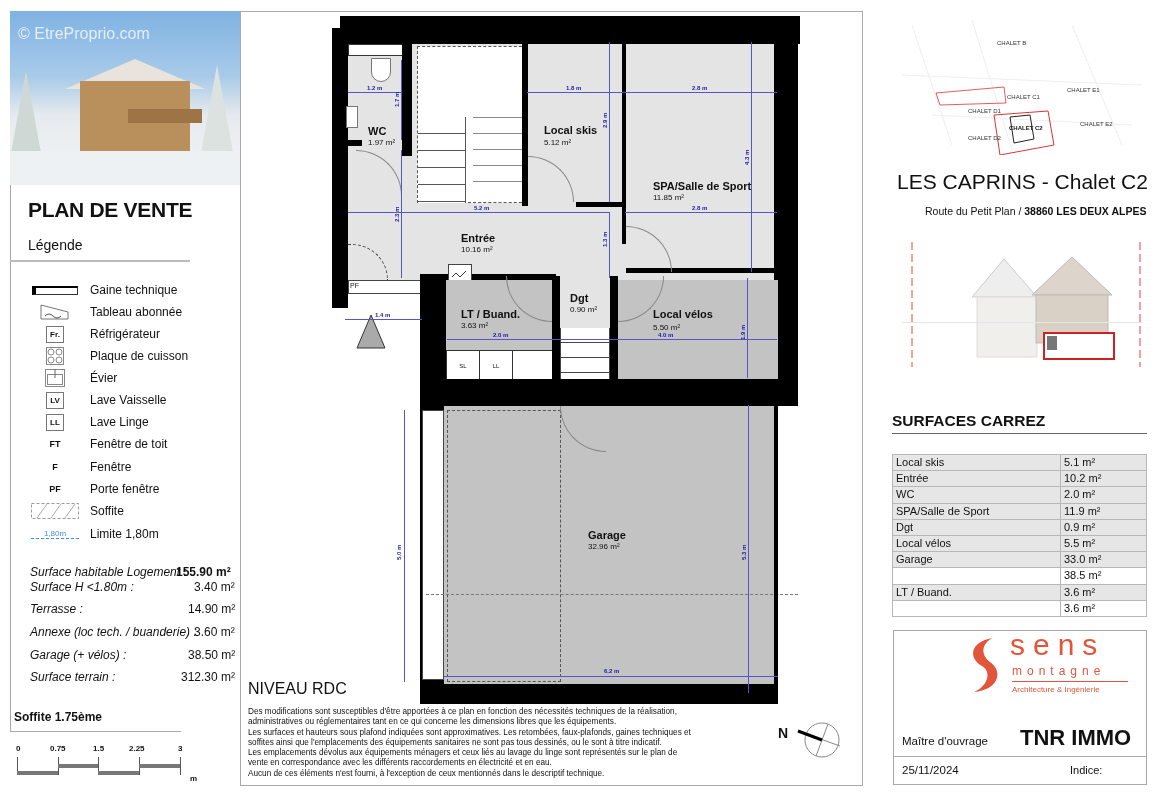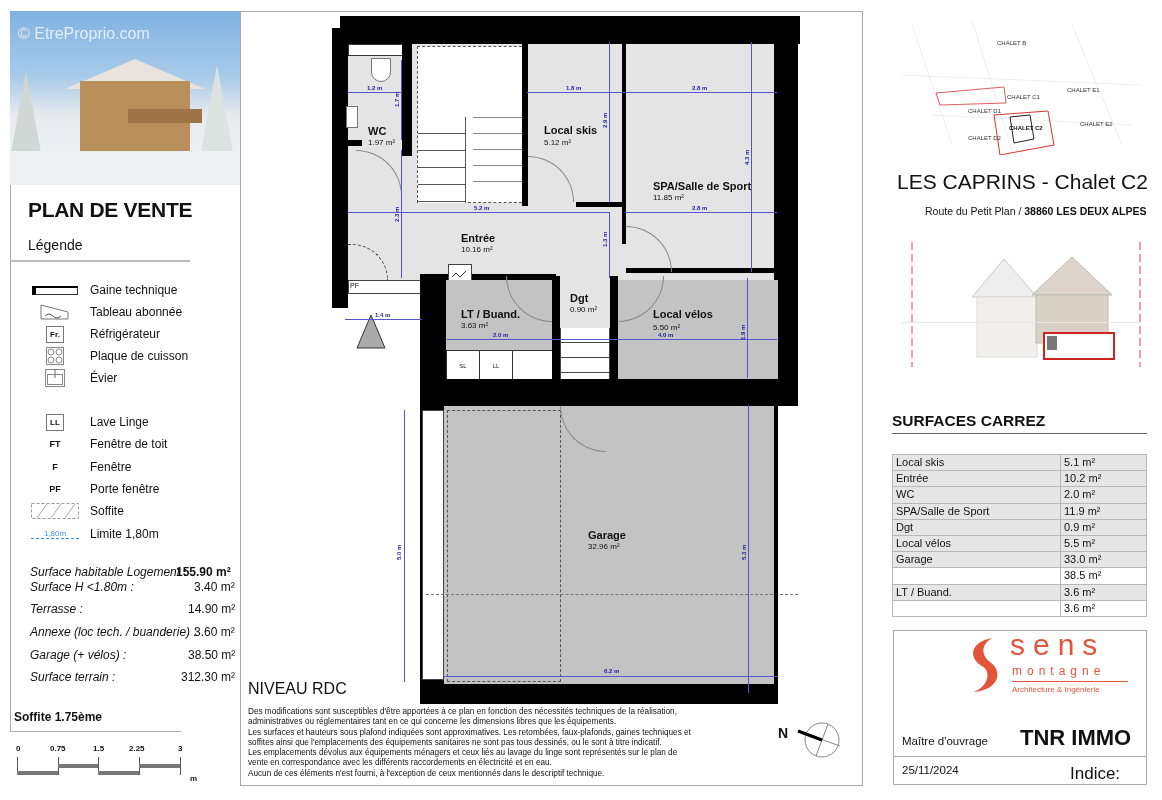--- a/index.html
+++ b/index.html
@@ -57,21 +57,21 @@
   #logo-box { left: 893px; top: 630px; width: 254px; height: 126px; border: 1px solid #aaa; border-bottom: none; }
   #footer-box { left: 893px; top: 756px; width: 254px; height: 29px; border: 1px solid #aaa; }
   #logo-s { left: 962px; top: 636px; width: 42px; height: 58px; }
   #logo-sens { left: 1010px; top: 628px; font-size: 30px; color: #e2553a; letter-spacing: 8px; }
   #logo-montagne { left: 1012px; top: 664px; font-size: 12px; color: #e2553a; letter-spacing: 5px; }
   #logo-line { left: 1012px; top: 681px; width: 116px; height: 1px; background: #e2553a; }
   #logo-sub { left: 1012px; top: 685px; font-size: 8px; color: #e2553a; }
   #maitre-label { left: 902px; top: 735px; font-size: 11.5px; }
   #maitre-value { left: 1020px; top: 725px; font-size: 22px; font-weight: bold; }
   #date { left: 902px; top: 764px; font-size: 11.5px; }
-  #indice { left: 1070px; top: 764px; font-size: 17px; }
+  #indice { left: 1070px; top: 764px; font-size: 11px; }
 </style>
 </head>
 <body>
 
 <div id="left-panel" class="abs"></div>
 
 <div id="photo" class="abs">
   <div class="tree" style="left:-6px;top:60px;border-bottom-color:#cfd8d4;"></div>
   <div class="tree" style="left:185px;top:54px;border-bottom-color:#dbe2df;"></div>
   <div class="chalet-roof"></div>
@@ -121,20 +121,26 @@
   </div>
   <div class="leg-item" style="top:88px">
     <div class="leg-icon">
       <svg width="20" height="18">
           <rect x="0.5" y="0.5" width="19" height="17" fill="none" stroke="#888"></rect>
           <rect x="2.5" y="5.5" width="15" height="10" fill="none" stroke="#888"></rect>
           <line x1="10" y1="0" x2="10" y2="9" stroke="#666"></line>
         </svg>
     </div>
     <span class="leg-label">Évier</span>
+  </div>
+  <div class="leg-item" style="top:110px">
+    <div class="leg-icon">
+        <div class="box-ic">LV</div>
+      </div>
+    <span class="leg-label">Lave Vaisselle</span>
   </div>
   <div class="leg-item" style="top:132px">
     <div class="leg-icon">
         <div class="box-ic">LL</div>
       </div>
     <span class="leg-label">Lave Linge</span>
   </div>
   <div class="leg-item" style="top:154px">
     <div class="leg-icon">FT</div>
     <span class="leg-label">Fenêtre de toit</span>

